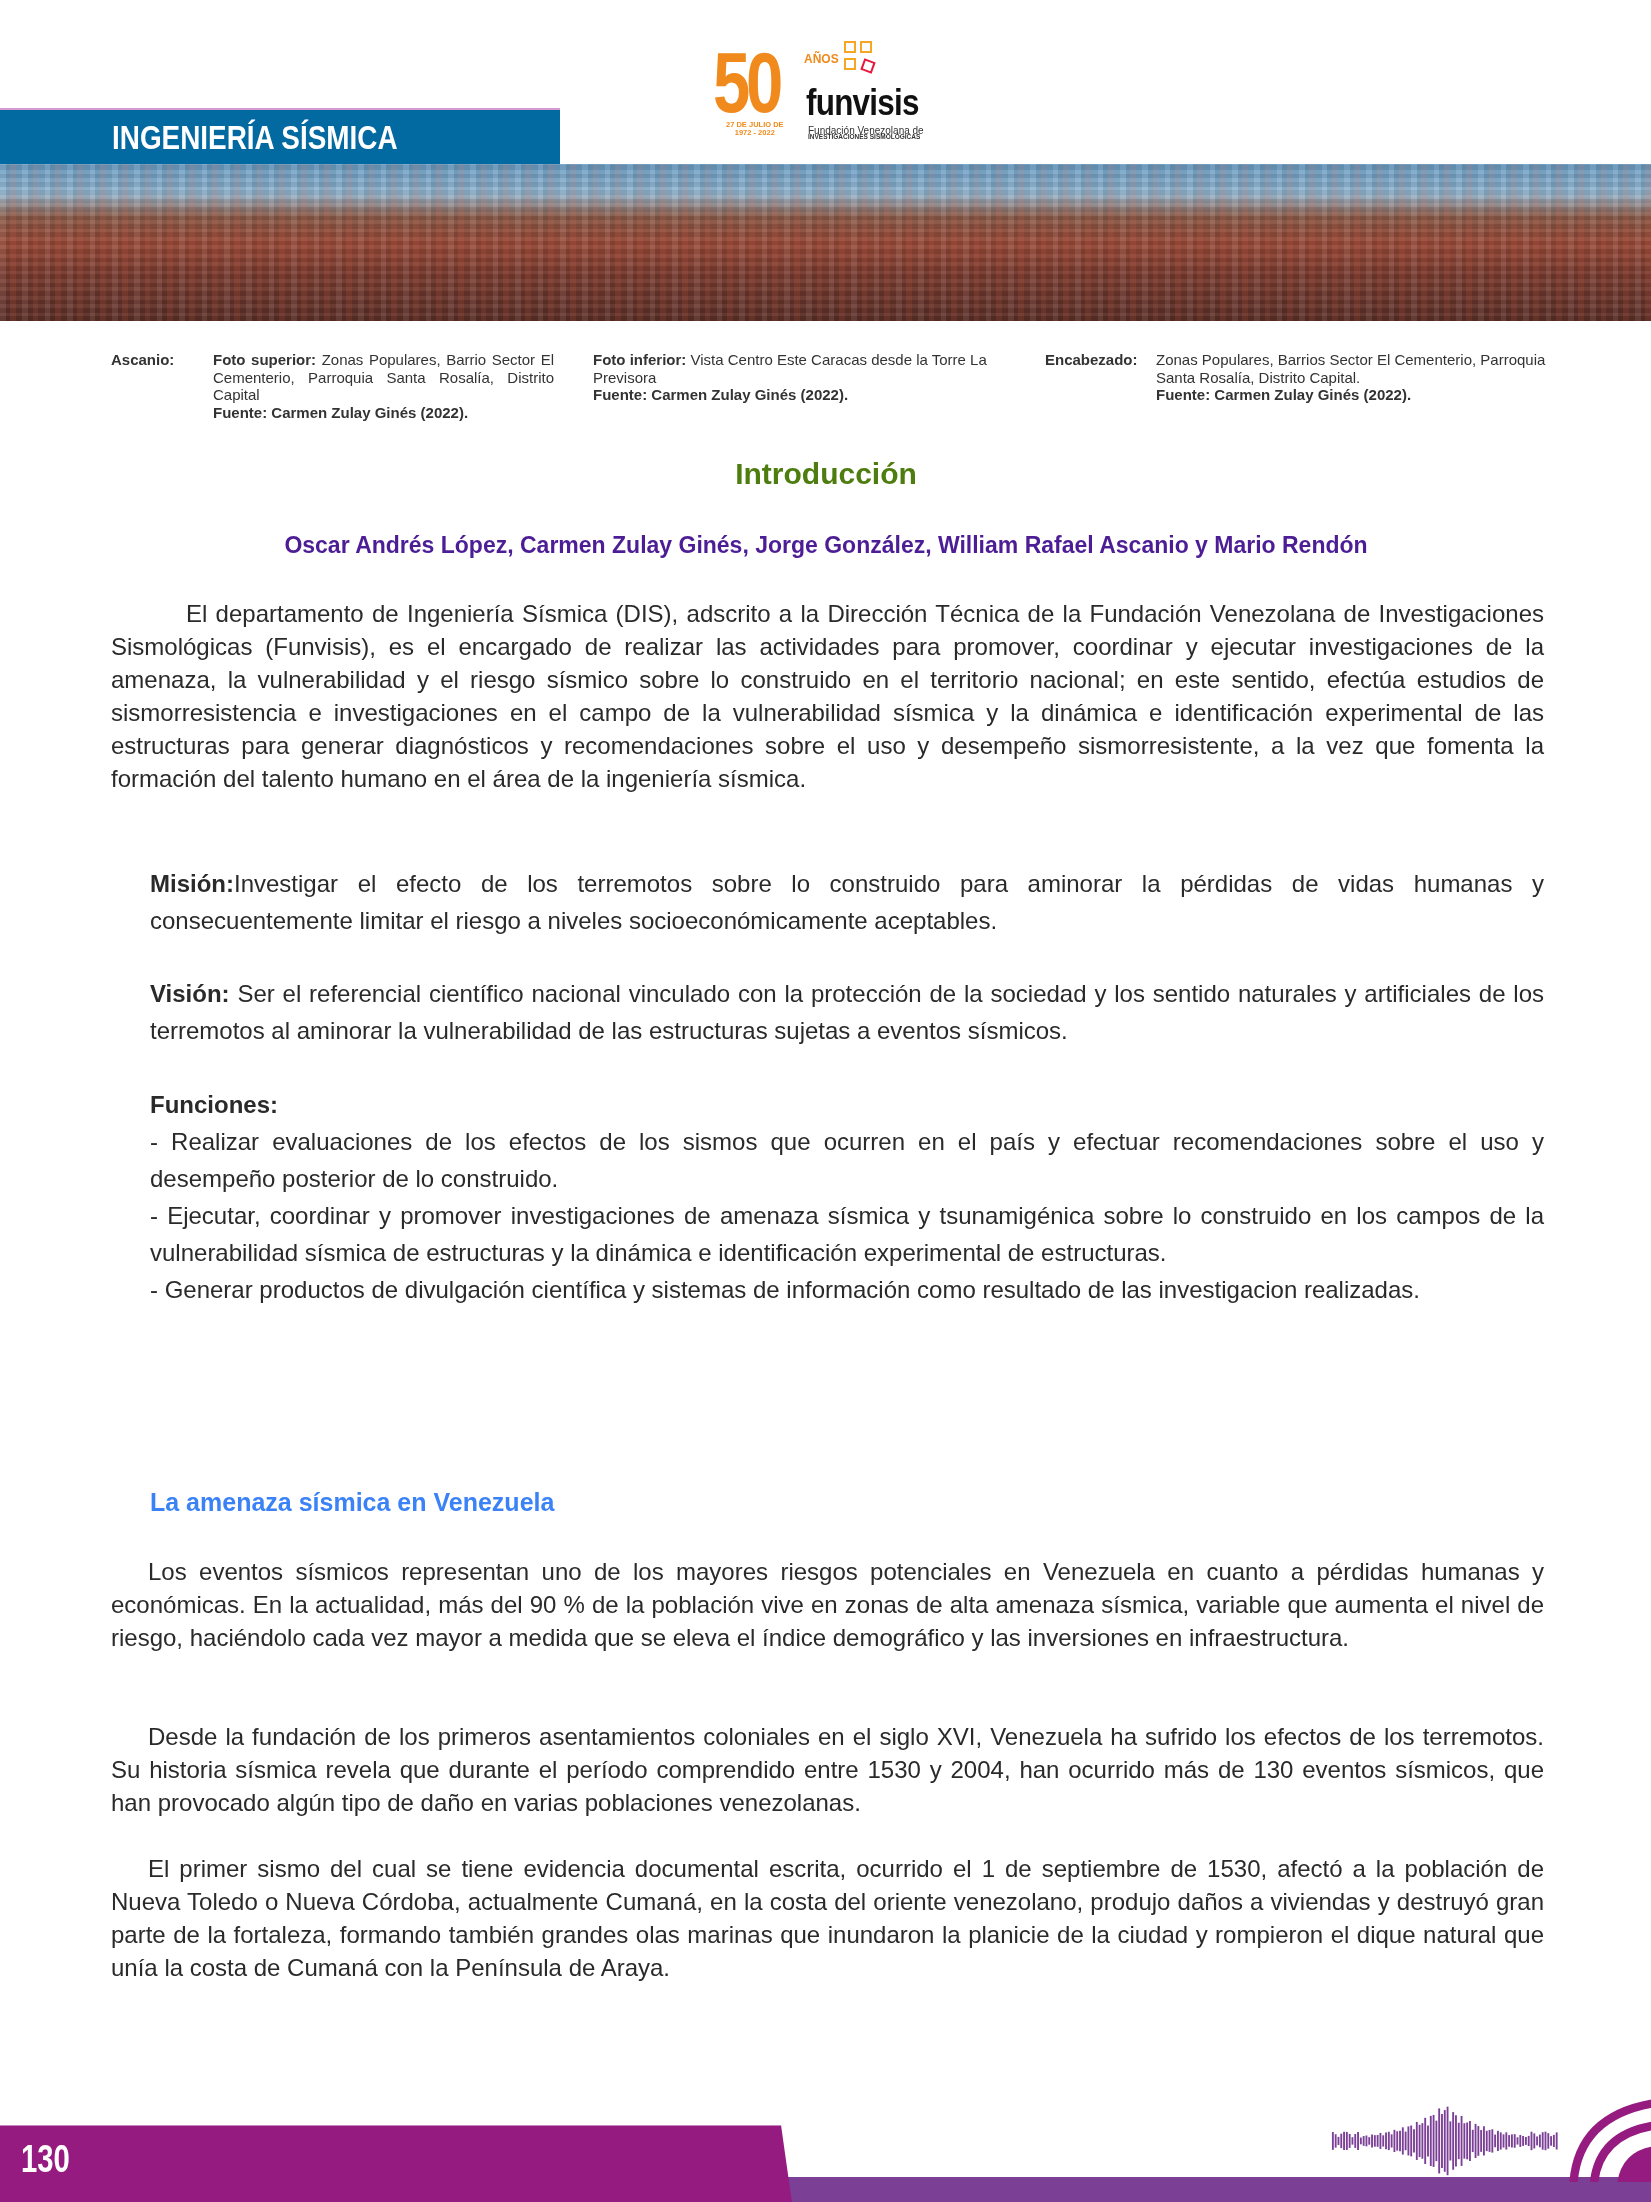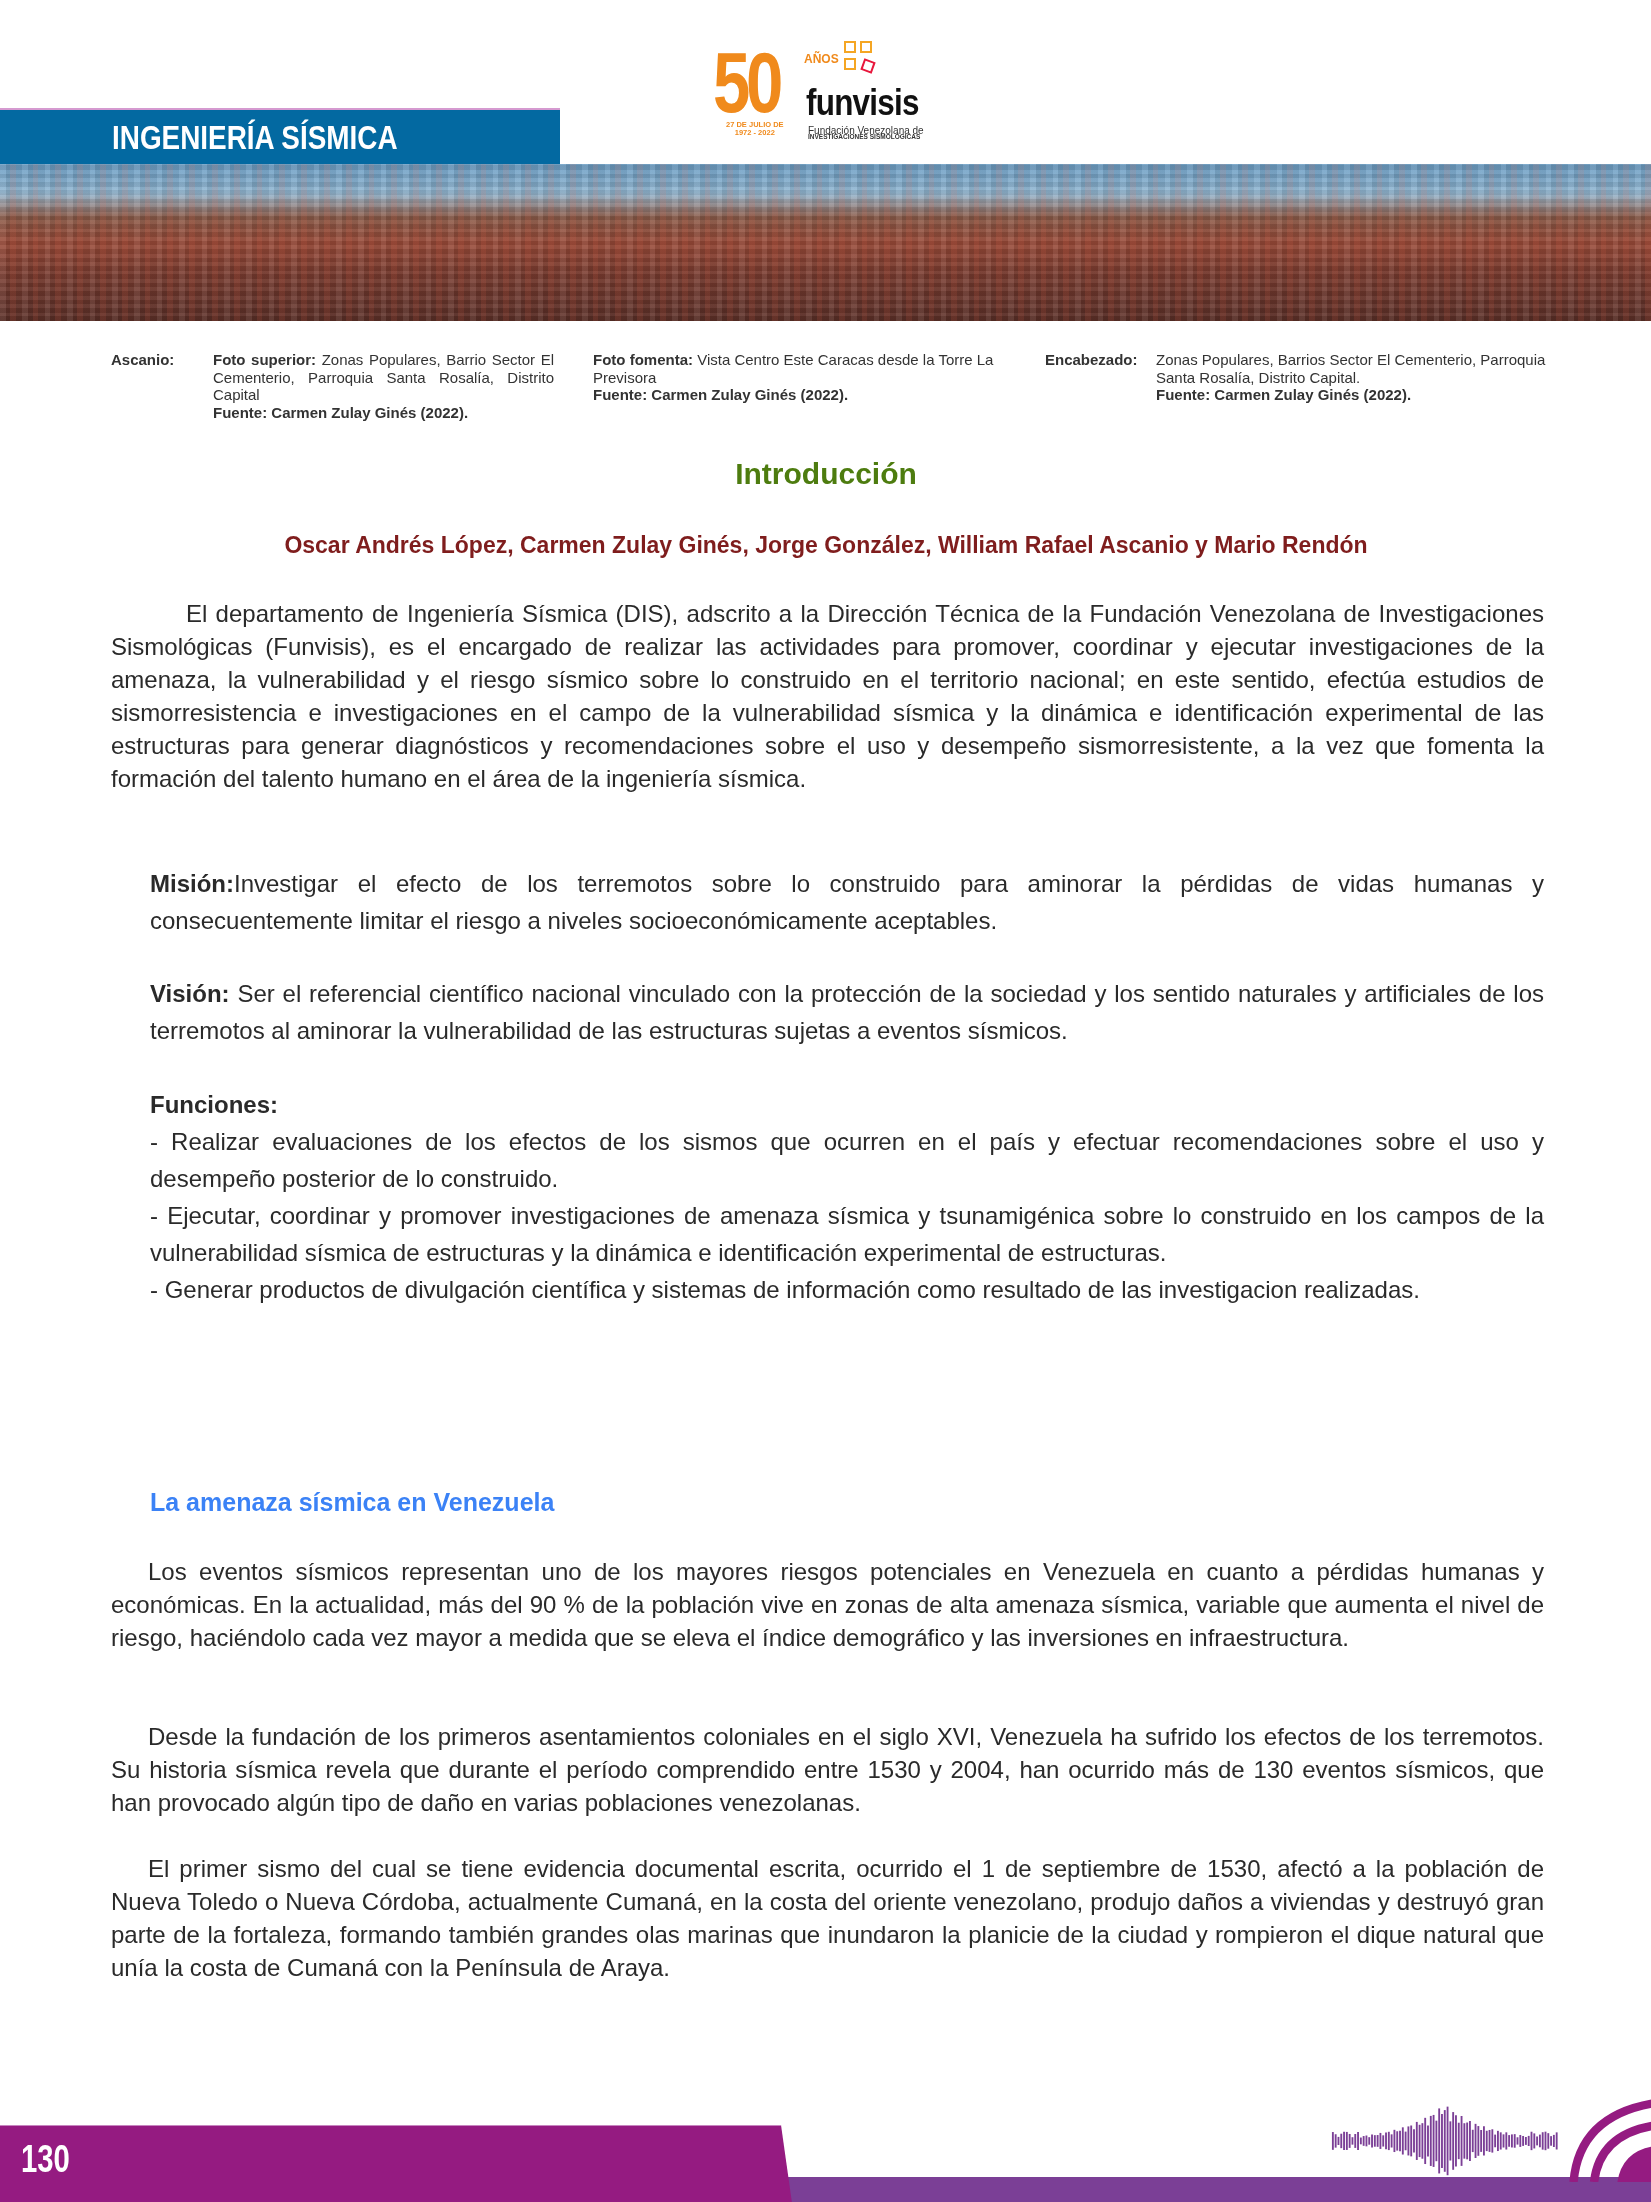--- a/index.html
+++ b/index.html
@@ -29,21 +29,21 @@
   .photo .sky { position: absolute; left: 0; top: 0; width: 100%; height: 37px;
     background: linear-gradient(180deg, #6fa0c5, rgba(140,180,210,0)); }
 
   
   .credits { position: absolute; top: 351px; font-size: 15px; line-height: 17.7px; color: #333; }
   .credits b { font-weight: 700; }
   .c-label { font-weight: 700; }
 
   
   .title { position: absolute; left: 0; width: 1652px; top: 457px; text-align: center; font-size: 30px; font-weight: 700; color: #4d7c0f; }
-  .authors { position: absolute; left: 0; width: 1652px; top: 532px; text-align: center; font-size: 23px; font-weight: 700; color: #7f1d1d; }
+  .authors { position: absolute; left: 0; width: 1652px; top: 532px; text-align: center; font-size: 23px; font-weight: 700; color: #4c1d95; }
 
   .para { position: absolute; left: 111px; width: 1433px; font-size: 24px; line-height: 33px; text-align: justify; color: #2a2a2a; }
   .indent { text-indent: 75px; }
   .indent-s { text-indent: 37px; }
   .block { position: absolute; left: 150px; width: 1394px; font-size: 24px; line-height: 37px; text-align: justify; color: #2a2a2a; }
   .block b { font-weight: 700; }
   .h2 { position: absolute; left: 150px; top: 1488px; font-size: 25px; font-weight: 700; color: #3b82f6; }
 
   
   .footer-top { position: absolute; left: 0; top: 2125px; width: 792px; height: 78px; background: #951b81; clip-path: polygon(0 0, 781px 0, 792px 78px, 0 78px); border-top: 1.9px solid #c785c0; }
@@ -84,21 +84,21 @@
 
 <div class="credits" style="left:111px;">
   <span class="c-label">Ascanio:</span>
 </div>
 <div class="credits" style="left:213px; width:341px; text-align:justify;">
   <b>Foto superior:</b>
   <span>Zonas Populares, Barrio Sector El Cementerio, Parroquia Santa Rosalía, Distrito Capital</span><br>
   <b>Fuente: Carmen Zulay Ginés (2022).</b>
 </div>
 <div class="credits" style="left:593px; width:401px;">
-  <b>Foto fomenta:</b>
+  <b>Foto inferior:</b>
   <span>Vista Centro Este Caracas desde la Torre La Previsora</span><br>
   <b>Fuente: Carmen Zulay Ginés (2022).</b>
 </div>
 <div class="credits" style="left:1045px;">
   <span class="c-label">Encabezado:</span>
 </div>
 <div class="credits" style="left:1156px; width:392px;">
   <span>Zonas Populares, Barrios Sector El Cementerio, Parroquia Santa Rosalía, Distrito Capital.</span><br>
   <b>Fuente: Carmen Zulay Ginés (2022).</b>
 </div>

